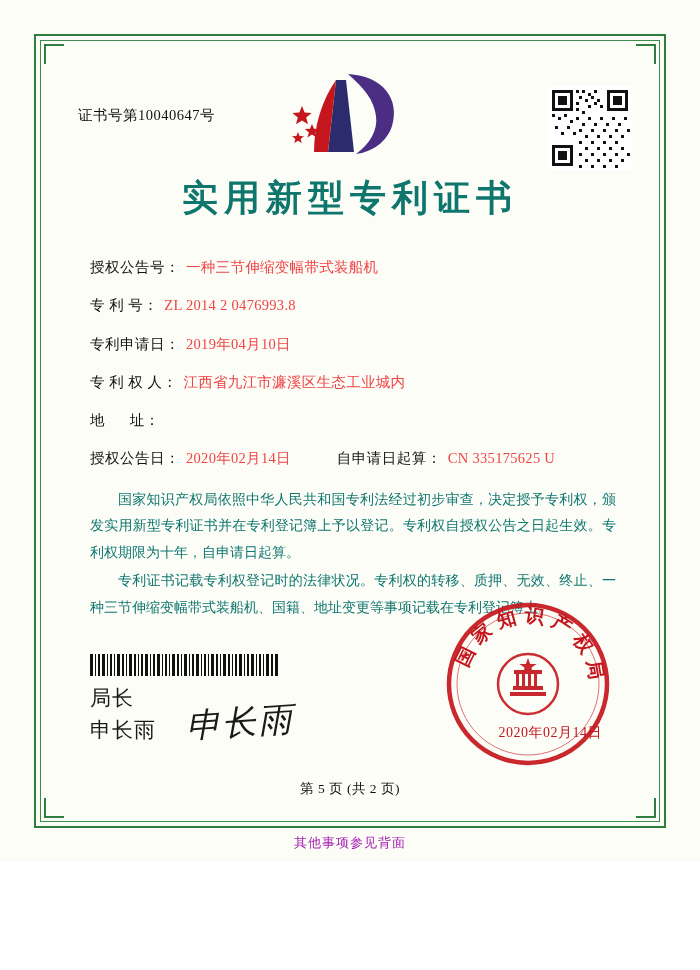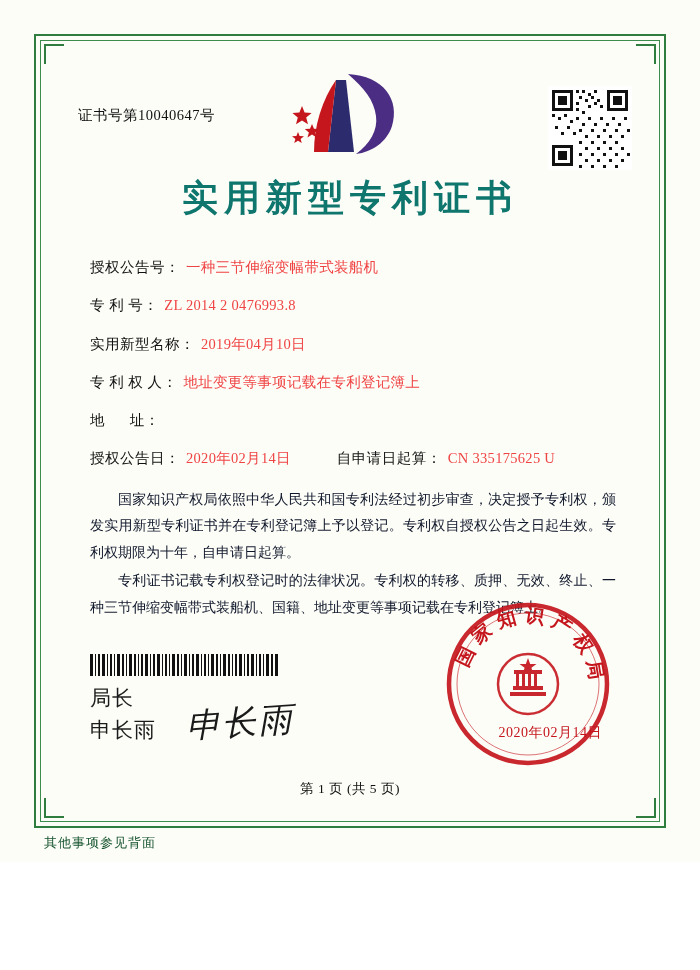--- a/index.html
+++ b/index.html
@@ -128,21 +128,21 @@
     white-space: pre;
   }
 
   .paragraphs {
     margin-top: 8px;
     padding-left: 30px;
     padding-right: 24px;
     font-size: 14px;
     line-height: 1.92;
     text-align: justify;
-    color: #0f172a;
+    color: #0f766e;
   }
   .paragraphs p {
     margin: 0 0 1px 0;
     text-indent: 2em;
   }
 
   
   .barcode {
     position: absolute;
     left: 30px;
@@ -198,24 +198,24 @@
     font-size: 13.5px;
     color: #111;
     letter-spacing: 0.5px;
   }
 
   .back-note {
     position: absolute;
     left: 0;
     right: 0;
     bottom: 10px;
+    text-align: center;
     font-size: 13px;
-    color: #14532d;
+    color: #a21caf;
     letter-spacing: 1px;
-    padding-left: 44px;
   }
 </style>
 </head>
 <body>
 
 <div class="page">
 
   <div class="border-outer"></div>
   <div class="border-inner"></div>
   <div class="corner tl"></div>
@@ -338,27 +338,27 @@
         <span class="field-value">一种三节伸缩变幅带式装船机</span>
       </div>
 
 
       <div class="field-row">
         <span class="field-label">专 利 号：</span>
         <span class="field-value">ZL 2014 2 0476993.8</span>
       </div>
 
       <div class="field-row">
-        <span class="field-label">实用新型名称：</span>
+        <span class="field-label">专利申请日：</span>
         <span class="field-value">2019年04月10日</span>
       </div>
 
       <div class="field-row">
         <span class="field-label">专 利 权 人：</span>
-        <span class="field-value">地址变更等事项记载在专利登记簿上</span>
+        <span class="field-value">江西省九江市濂溪区生态工业城内</span>
       </div>
 
       <div class="field-row">
         <span class="field-label">地      址：</span>
       </div>
 
       <div class="field-row dual">
         <span class="field-label">授权公告日：</span>
         <span class="field-value">2020年02月14日</span>
         <span class="field-label second-label">自申请日起算：</span>
@@ -453,17 +453,17 @@
         <defs>
           <path id="sealArc" d="M 22 84 A 62 62 0 0 1 146 84"></path>
         </defs>
         <text font-family="'Liberation Serif','DejaVu Serif',serif" font-size="19" font-weight="bold" fill="#c4161c" letter-spacing="7">
           <textPath href="#sealArc" startOffset="8%">国家知识产权局</textPath>
         </text>
       </svg>
     </div>
     <div class="seal-date">2020年02月14日</div>
 
-    <div class="page-footer">第 1 页 (共 5 页)</div>
+    <div class="page-footer">第 5 页 (共 2 页)</div>
   </div>
 
   <div class="back-note">其他事项参见背面</div>
 </div>
 
 </body></html>

